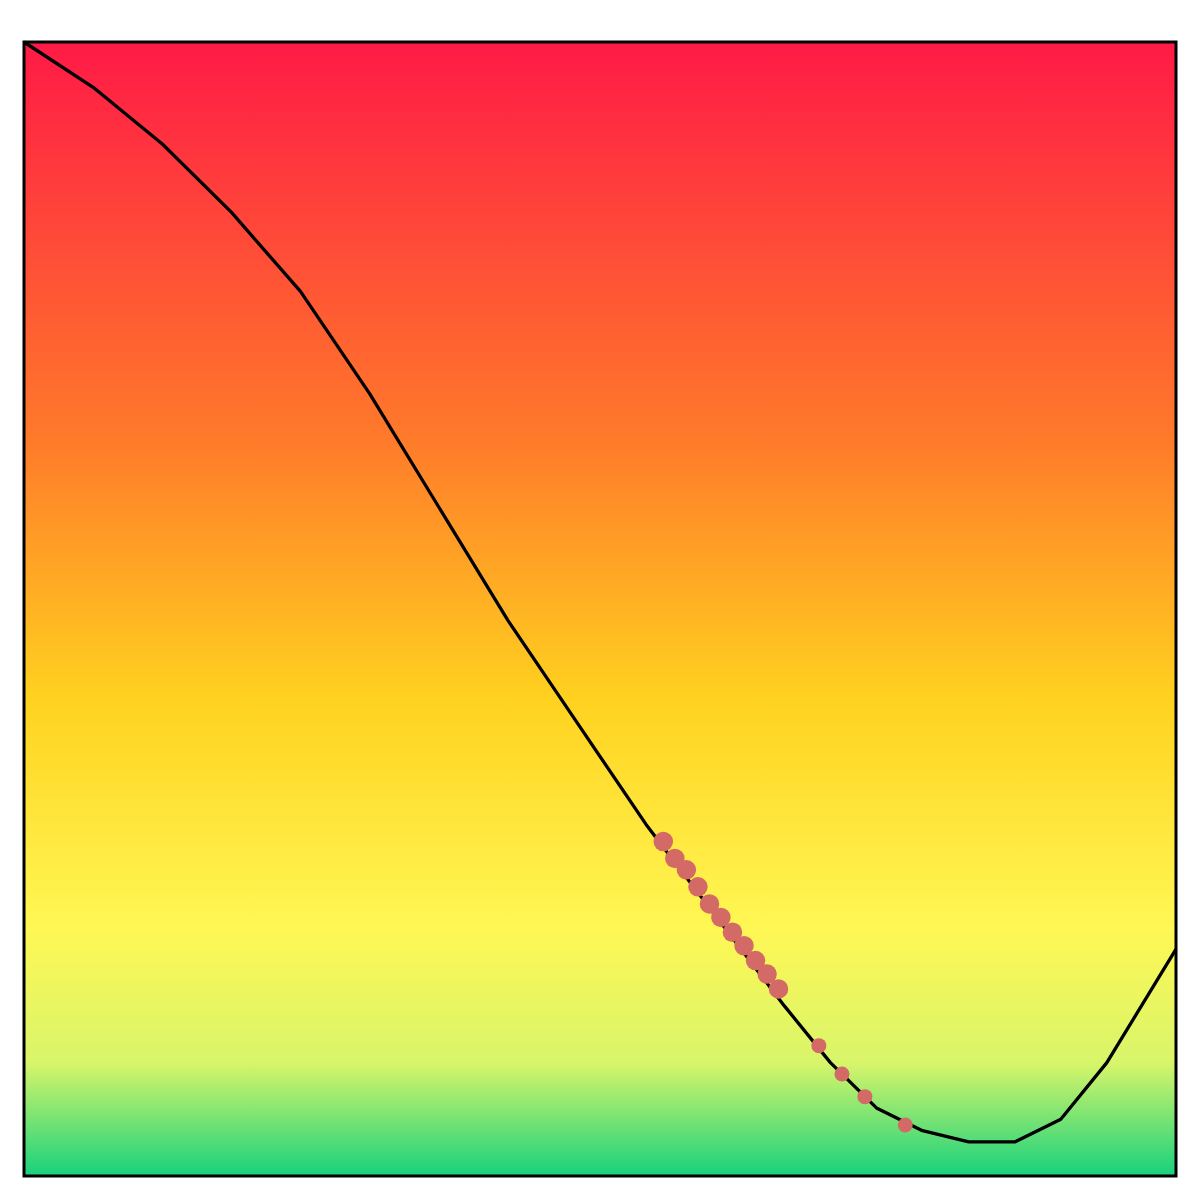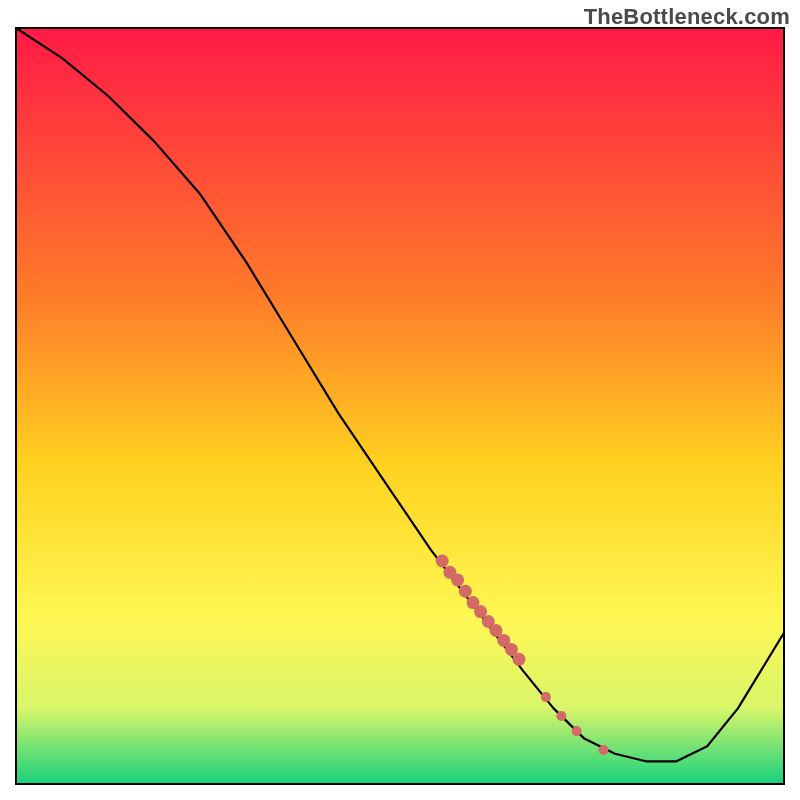--- a/index.html
+++ b/index.html
@@ -63,14 +63,13 @@
         <circle cx="519.0" cy="659.3" r="6.5" fill="#d36a66"></circle>
         <circle cx="545.9" cy="697.1" r="5" fill="#d36a66"></circle>
         <circle cx="561.3" cy="716.0" r="5" fill="#d36a66"></circle>
         <circle cx="576.6" cy="731.1" r="5" fill="#d36a66"></circle>
         <circle cx="603.5" cy="750.0" r="5" fill="#d36a66"></circle>
       </g>
 
     <rect x="16" y="28" width="768" height="756" fill="none" stroke="#000" stroke-width="2"></rect>
   </svg>
 
-  <div class="watermark">TheBottleneck.com</div>
 </div>
 
 </body></html>

